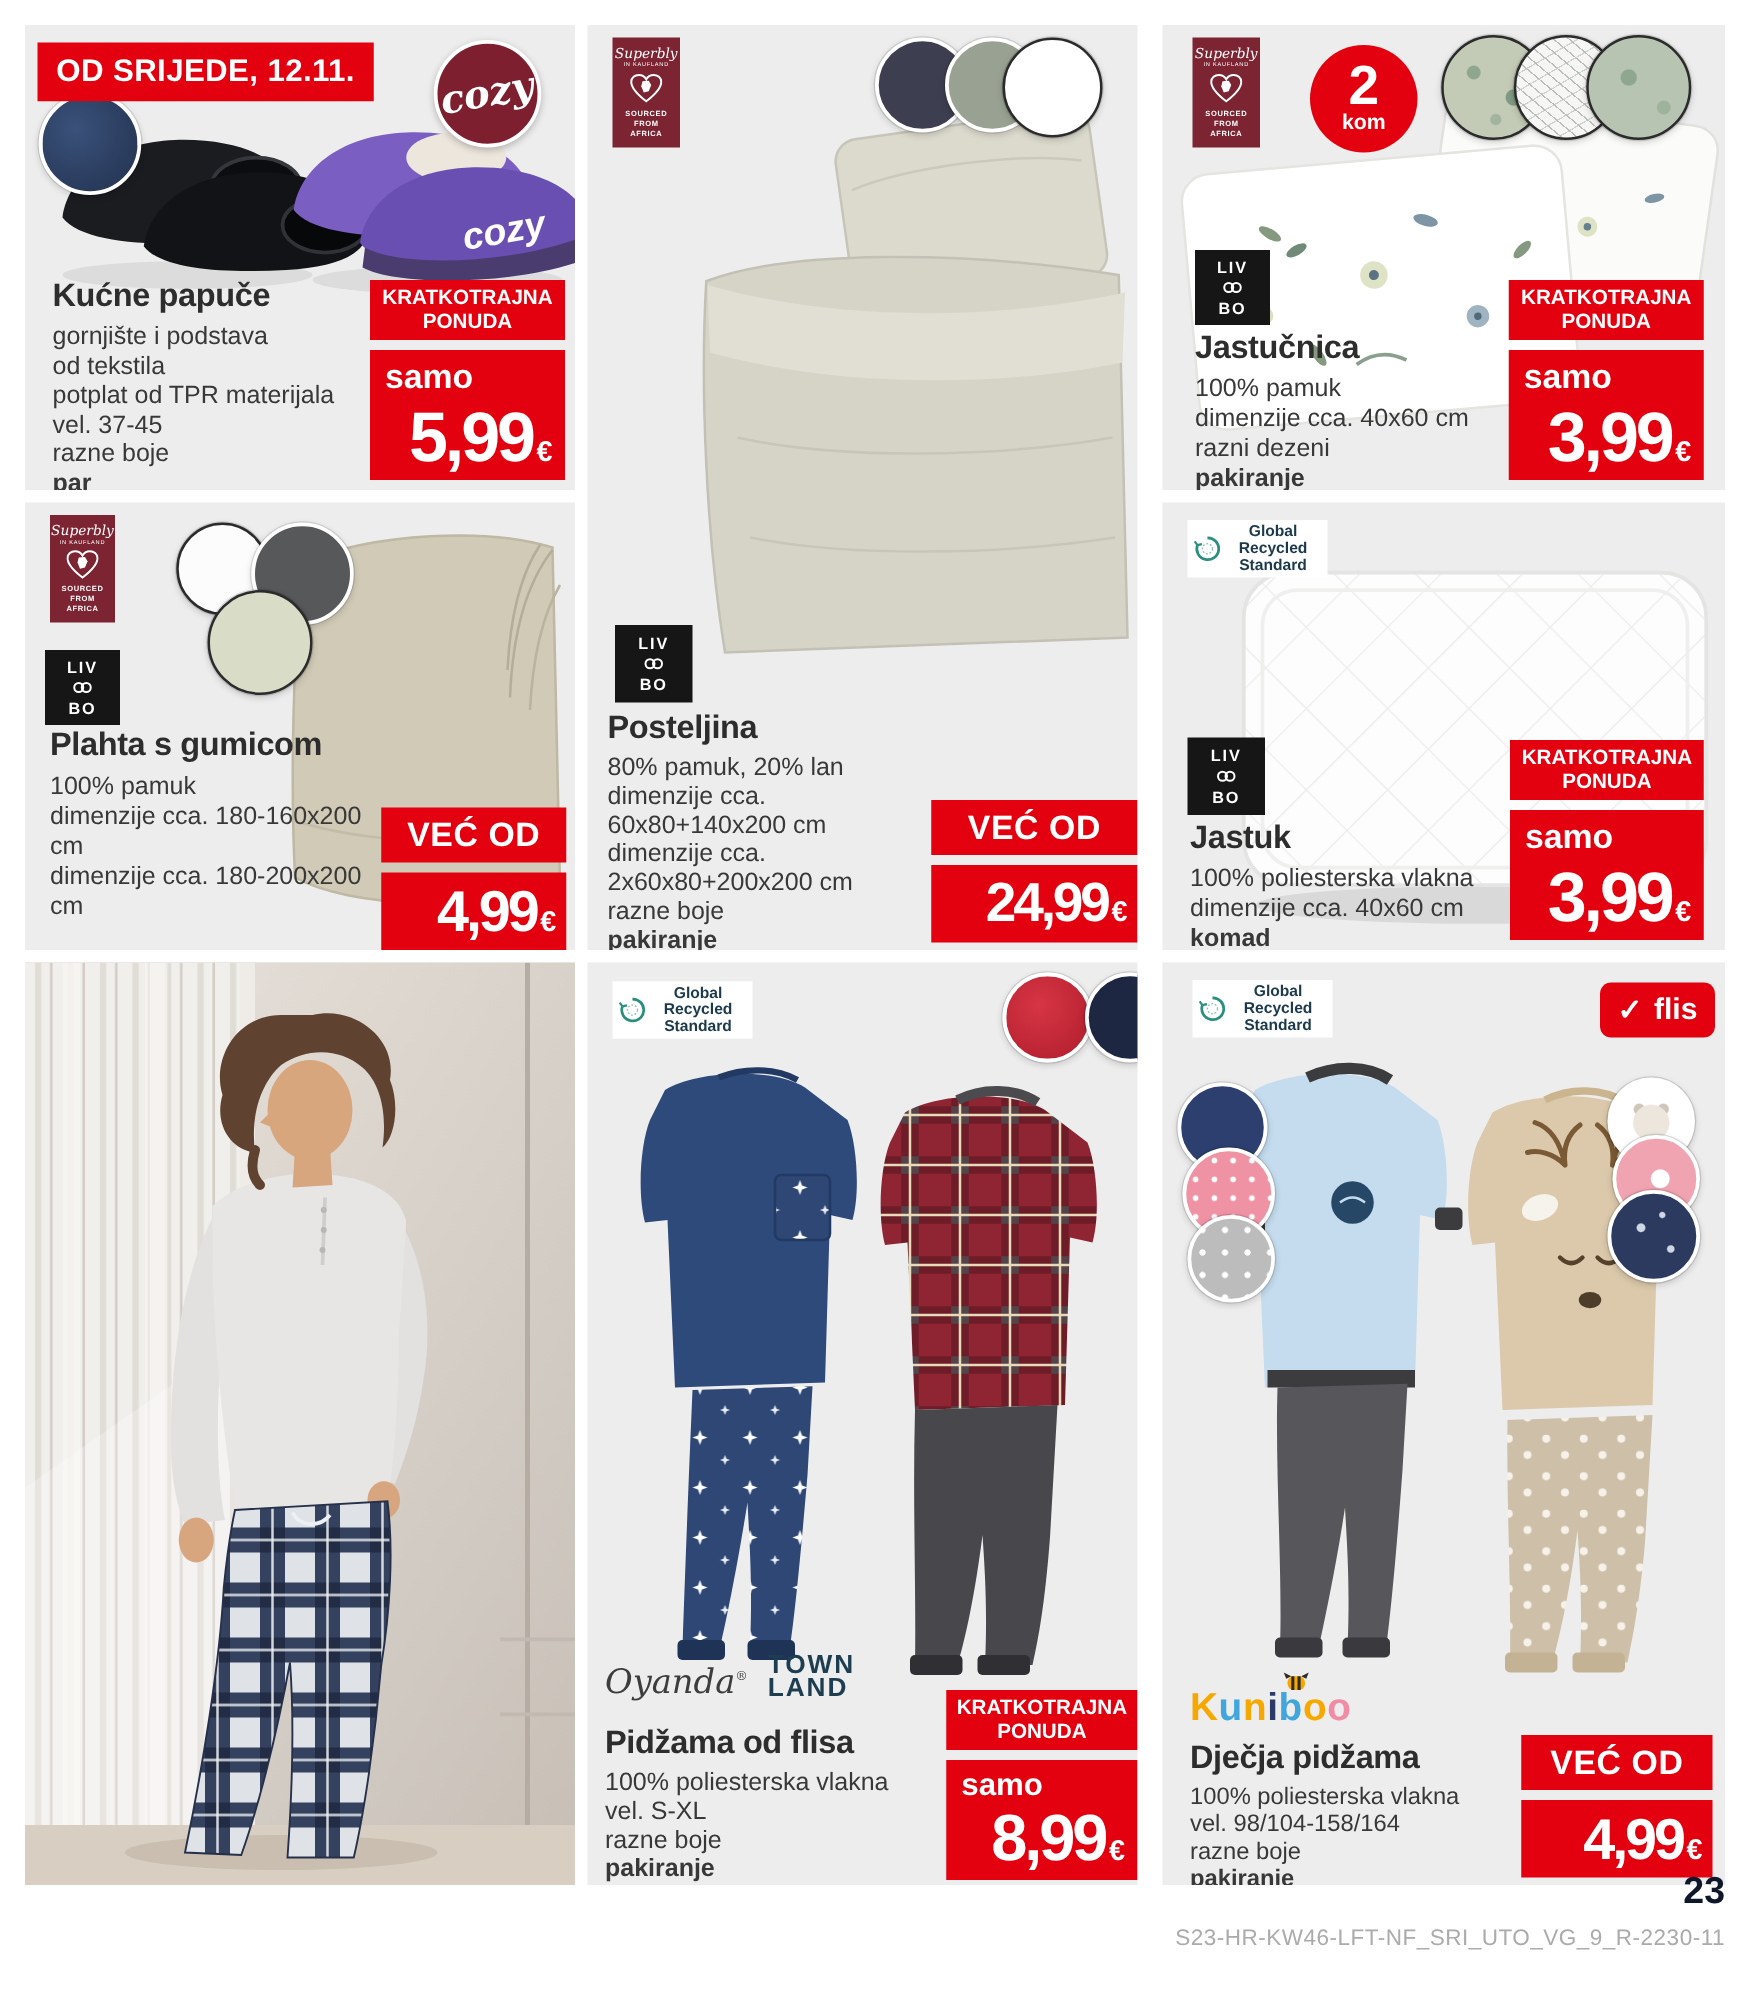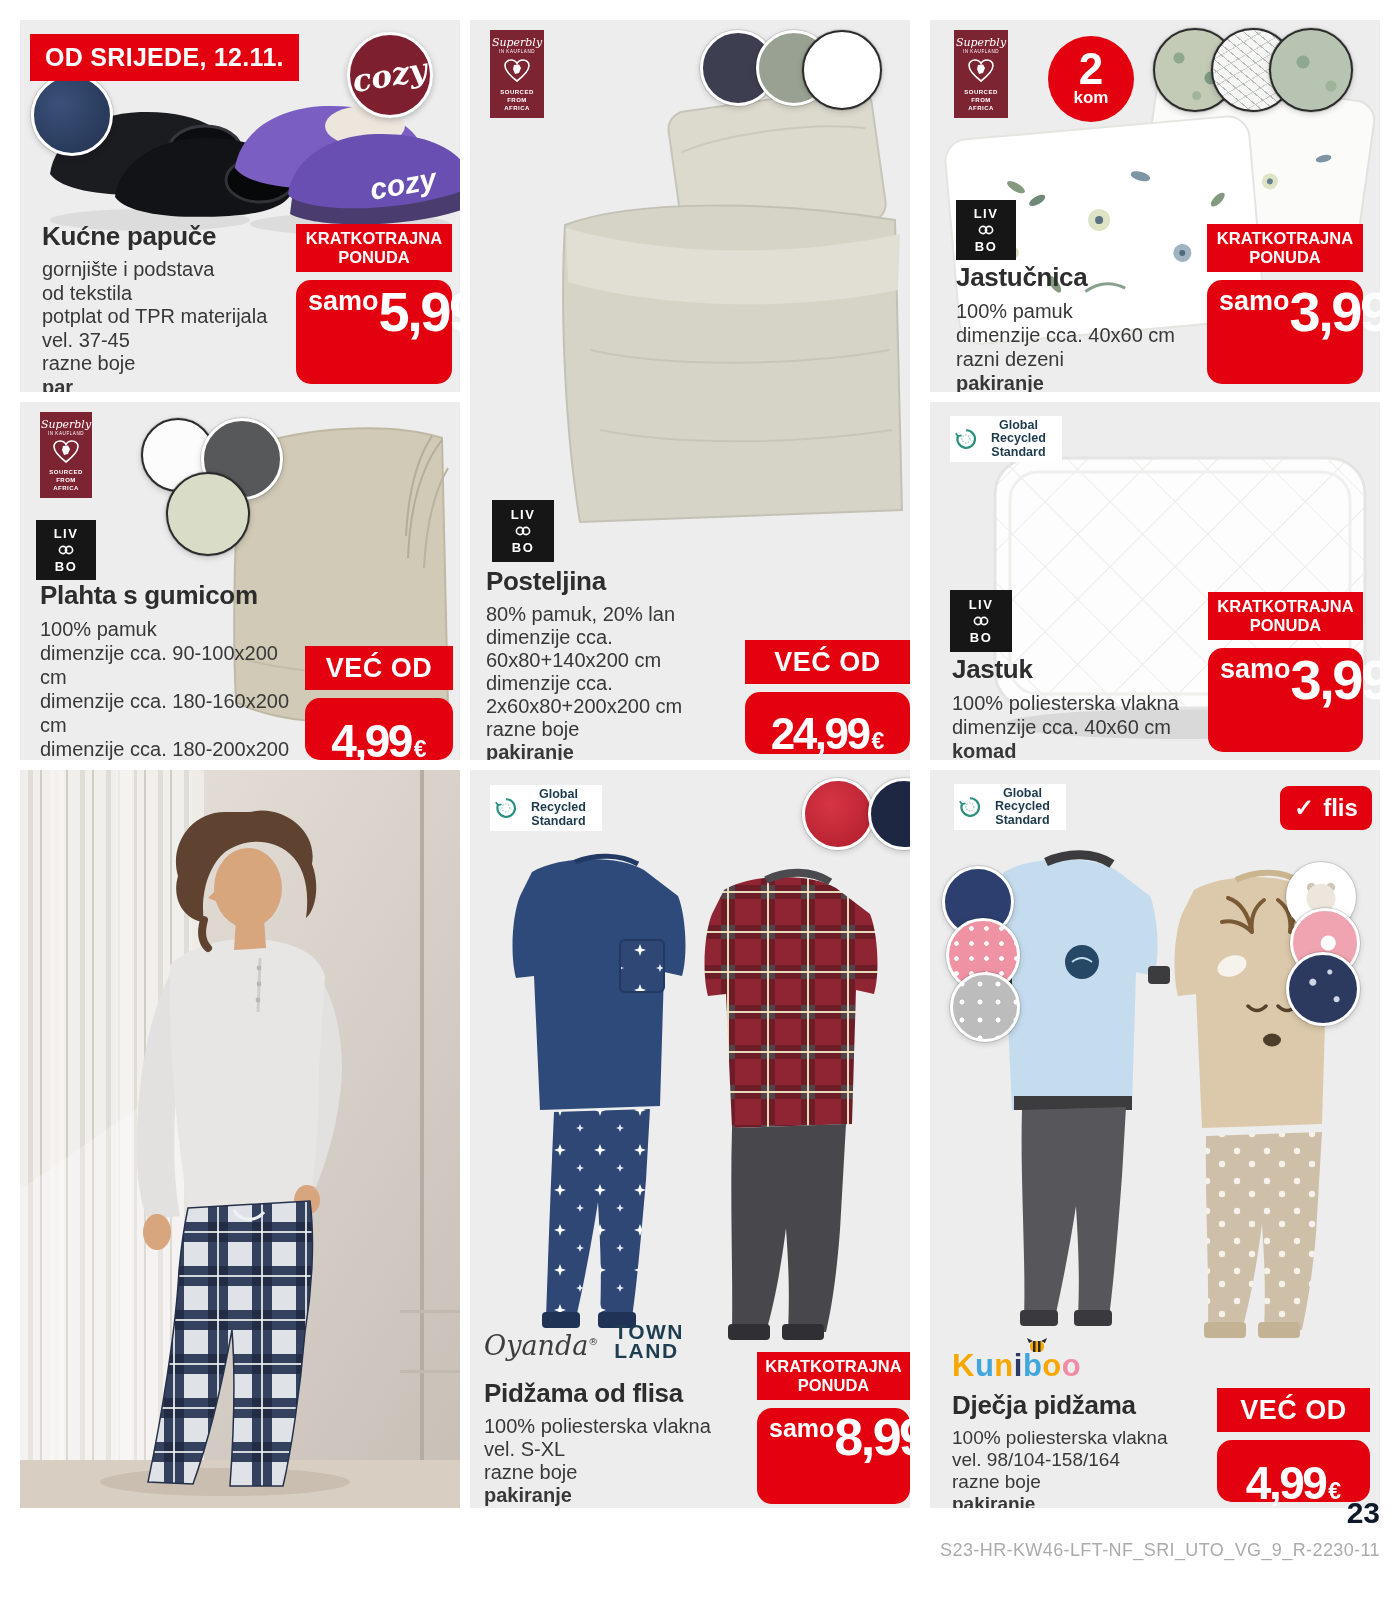--- a/index.html
+++ b/index.html
@@ -15,21 +15,21 @@
 .pinfo{ position:absolute; }
 .details{ font-size:20px; line-height:23.5px; color:#383838; margin-top:6px; }
 .details .unit{ font-weight:bold; }
 
 .price-stack{ position:absolute; display:flex; flex-direction:column; gap:8px; }
 .plabel{ background:var(--red); color:#fff; font-weight:bold; text-align:center;
          display:flex; flex-direction:column; justify-content:center; }
 .plabel.small{ font-size:16.5px; line-height:19px; height:48px; }
 .plabel.big{ font-size:27px; height:44px; letter-spacing:.5px; }
 .pbox{ background:var(--red); color:#fff; padding:6px 10px 8px 12px;
-       display:flex; flex-direction:row; justify-content:space-between;border-radius:15px; }
+       display:flex; flex-direction:column; justify-content:space-between; }
 .pbox.tall{ height:104px; }
 .pbox.short{ height:62px; justify-content:center; padding:22px 8px; }
 .samo{ font-size:27px; font-weight:bold; }
 .price-line{ display:flex; justify-content:flex-end; align-items:baseline; }
 .pnum{ font-size:56px; font-weight:bold; letter-spacing:-2.5px; line-height:.92; }
 .pbox.short .pnum{ font-size:46px; }
 .pcur{ font-size:23px; font-weight:bold; margin-left:3px; }
 
 .date-banner{ position:absolute; left:10px; top:14px; background:var(--red); color:#fff;
   font-weight:bold; font-size:25px; padding:9px 15px; letter-spacing:.3px; z-index:5; }
@@ -375,21 +375,20 @@
     <svg width="16" height="10" viewBox="0 0 16 10">
       <circle cx="5" cy="5" r="3.6" fill="none" stroke="#fff" stroke-width="1.6"></circle>
       <circle cx="11" cy="5" r="3.6" fill="none" stroke="#fff" stroke-width="1.6"></circle>
     </svg>
     <span>BO</span>
   </div>
   <div class="pinfo" style="left:20px;top:178px;width:270px">
     <h3>Plahta s gumicom</h3>
     <div class="details" style="line-height:24px">
       <div>100% pamuk</div>
-      <div>dimenzije cca. 90-100x200 cm</div>
       <div>dimenzije cca. 180-160x200 cm</div>
       <div>dimenzije cca. 180-200x200 cm</div>
 
     </div>
   </div>
   <div class="price-stack" style="left:285px;top:244px;width:148px">
     <div class="plabel big">
         <span>VEĆ OD</span>
       </div>
     <div class="pbox short">

